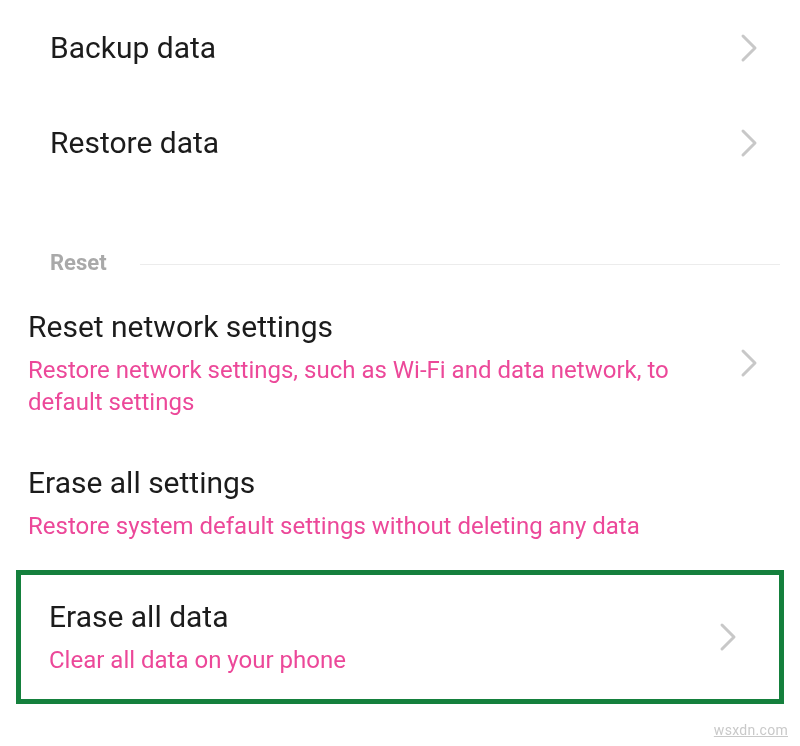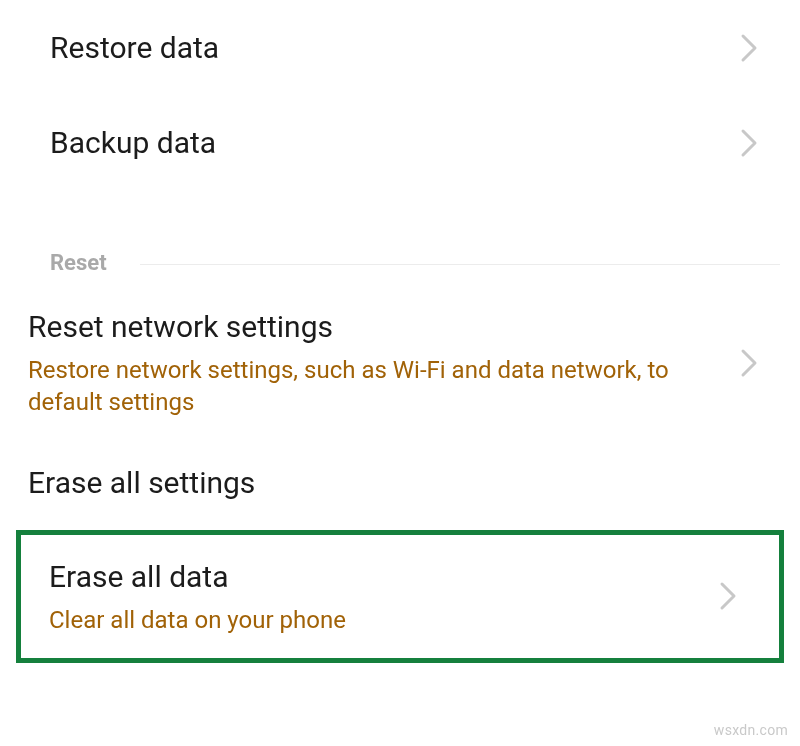--- a/index.html
+++ b/index.html
@@ -18,21 +18,21 @@
       padding: 28px 80px 28px 50px;
       cursor: pointer;
     }
     .item .title {
       font-size: 30px;
       color: #1c1c1c;
       line-height: 1.3;
     }
     .item .subtitle {
       font-size: 24px;
-      color: #a16207;
+      color: #ec4899;
       line-height: 1.35;
       margin-top: 8px;
     }
     .item .chevron {
       position: absolute;
       right: 42px;
       top: 50%;
       transform: translateY(-50%);
     }
     .chevron svg { display: block; }
@@ -59,38 +59,39 @@
       margin: 6px 16px 0 16px;
       padding: 24px 64px 30px 34px;
     }
     .watermark {
       position: absolute;
       right: 12px;
       bottom: 8px;
       font-size: 14px;
       color: #c9c9c9;
       letter-spacing: .3px;
+      text-decoration: underline;
     }
   </style>
 </head>
 <body>
 
 <div class="list">
 
   <div class="item">
-    <div class="title">Restore data</div>
+    <div class="title">Backup data</div>
     <div class="chevron">
       <svg width="18" height="30" viewBox="0 0 18 30">
           <polyline points="3,3 15,15 3,27" fill="none" stroke="#c8c8c8" stroke-width="3" stroke-linecap="round" stroke-linejoin="round"></polyline>
         </svg>
     </div>
   </div>
 
   <div class="item">
-    <div class="title">Backup data</div>
+    <div class="title">Restore data</div>
     <div class="chevron">
       <svg width="18" height="30" viewBox="0 0 18 30">
           <polyline points="3,3 15,15 3,27" fill="none" stroke="#c8c8c8" stroke-width="3" stroke-linecap="round" stroke-linejoin="round"></polyline>
         </svg>
     </div>
   </div>
 
   <div class="section-header">
     <span class="label">Reset</span>
     <div class="section-divider"></div>
@@ -101,20 +102,21 @@
     <div class="subtitle">Restore network settings, such as Wi-Fi and data network, to default settings</div>
     <div class="chevron">
       <svg width="18" height="30" viewBox="0 0 18 30">
           <polyline points="3,3 15,15 3,27" fill="none" stroke="#c8c8c8" stroke-width="3" stroke-linecap="round" stroke-linejoin="round"></polyline>
         </svg>
     </div>
   </div>
 
   <div class="item tight">
     <div class="title">Erase all settings</div>
+    <div class="subtitle">Restore system default settings without deleting any data</div>
   </div>
 
   <div class="item tight highlight">
     <div class="title">Erase all data</div>
     <div class="subtitle">Clear all data on your phone</div>
     <div class="chevron">
       <svg width="18" height="30" viewBox="0 0 18 30">
           <polyline points="3,3 15,15 3,27" fill="none" stroke="#c8c8c8" stroke-width="3" stroke-linecap="round" stroke-linejoin="round"></polyline>
         </svg>
     </div>

